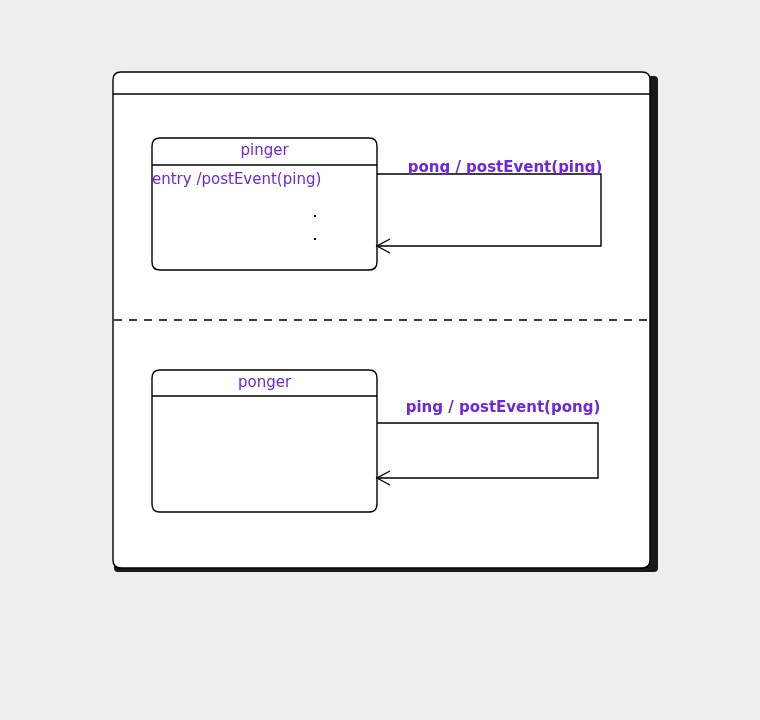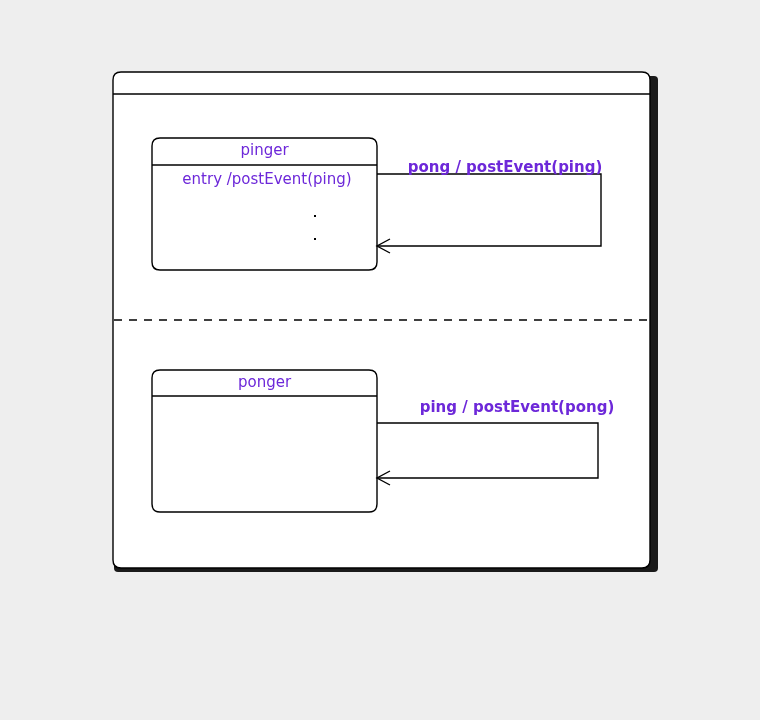--- a/index.html
+++ b/index.html
@@ -30,21 +30,21 @@
     color: #6d28d9;
     white-space: pre;
     line-height: 1;
   }
   .lbl-state-name {
     font-size: 15px;
     text-align: center;
   }
   .lbl-state-body {
     font-size: 15px;
-    text-align: center;
+    text-align: left;
   }
   .lbl-transition {
     font-size: 15px;
     text-align: center;
     font-weight: bold;
   }
   .dot {
     position: absolute;
     width: 2px;
     height: 2px;
@@ -85,15 +85,15 @@
 
   <div class="dot" style="left:314px; top:215px;"></div>
   <div class="dot" style="left:314px; top:238px;"></div>
 
   <div class="lbl lbl-transition" style="left:400px; top:160px; width:210px;">pong / postEvent(ping)</div>
 
   <div class="lbl lbl-state-name" style="left:152px; top:375px; width:225px;">ponger</div>
 
   <div class="lbl lbl-state-body" style="left:152px; top:403px; width:230px;"></div>
 
-  <div class="lbl lbl-transition" style="left:412px; top:400px; width:210px;">ping / postEvent(pong)</div>
+  <div class="lbl lbl-transition" style="left:398px; top:400px; width:210px;">ping / postEvent(pong)</div>
 
 </div>
 
 </body></html>

